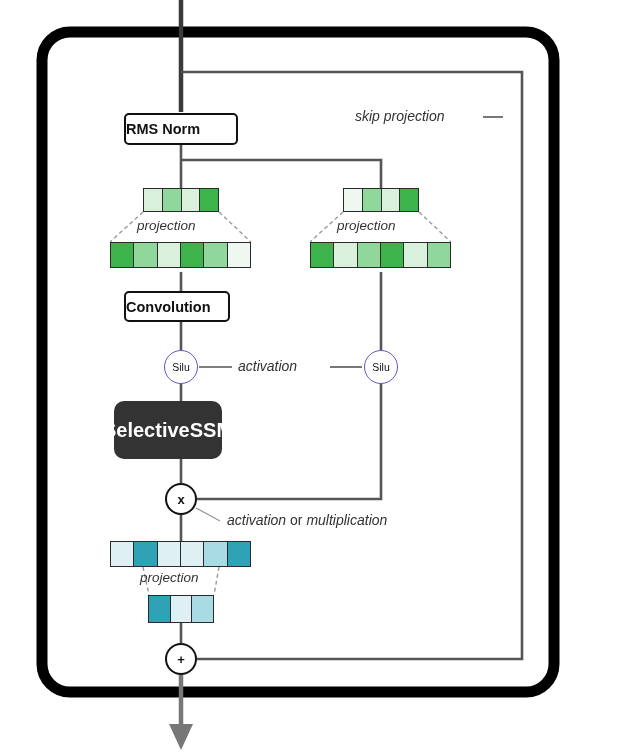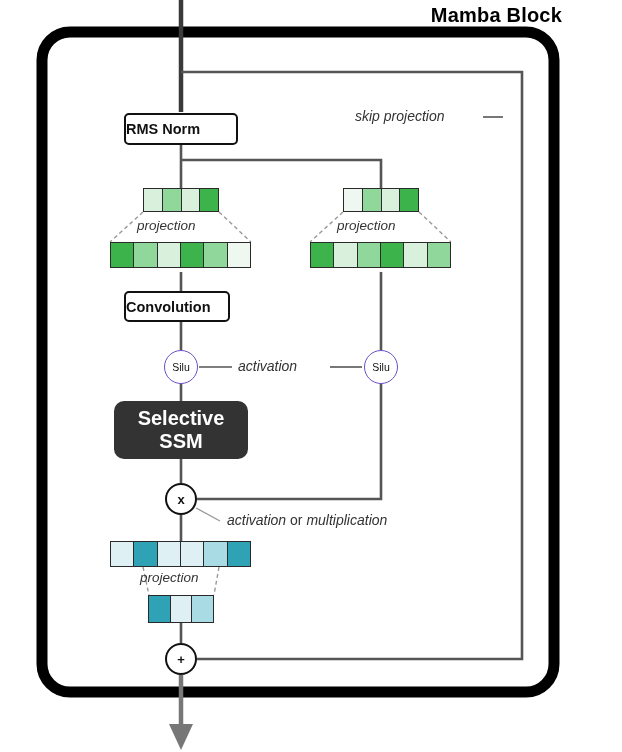--- a/index.html
+++ b/index.html
@@ -156,21 +156,20 @@
 
     <line x1="143" y1="567" x2="149" y2="595" stroke="#999999" stroke-width="1.4" stroke-dasharray="4 3"></line>
     <line x1="219" y1="567" x2="214" y2="595" stroke="#999999" stroke-width="1.4" stroke-dasharray="4 3"></line>
 
     <line x1="181" y1="623" x2="181" y2="643" stroke="#555555" stroke-width="2.6"></line>
 
     <line x1="181" y1="675" x2="181" y2="735" stroke="#777777" stroke-width="4.5"></line>
     <polygon points="181,750 169,724 193,724" fill="#777777"></polygon>
   </svg>
 
-  <div class="abs title" style="right:60px; top:4px;">Mamba Block</div>
 
   <div class="abs label-it" style="left:355px; top:108px;">skip projection</div>
 
   <div class="abs node-box" style="left:124px; top:113px; width:114px; height:32px;">
     <span>RMS Norm</span>
   </div>
 
   <div class="abs vec" id="vec-left-small" style="left:143px; top:188px; width:76px; height:24px;">
       <div class="cell" style="background: rgb(217, 240, 221); flex: 1 1 0px;"></div>
       <div class="cell" style="background: rgb(143, 215, 154); flex: 1 1 0px;"></div>
@@ -208,21 +207,21 @@
   </div>
 
   <div class="abs silu" style="left:164px; top:350px;">
     <span>Silu</span>
   </div>
   <div class="abs silu" style="left:364px; top:350px;">
     <span>Silu</span>
   </div>
   <div class="abs label-it" style="left:238px; top:358px;">activation</div>
 
-  <div class="abs ssm-box" style="left:114px; top:401px; width:134px; height:58px; flex-direction:column;">
+  <div class="abs ssm-box" style="left:114px; top:401px; width:108px; height:58px; flex-direction:row;">
     <span>Selective</span>
     <span>SSM</span>
   </div>
 
   <div class="abs op-circle" style="left:165px; top:483px;">
     <span>x</span>
   </div>
   <div class="abs label-mix" style="left:227px; top:512px;">
     <i>activation</i><span> or </span><i>multiplication</i>
   </div>

